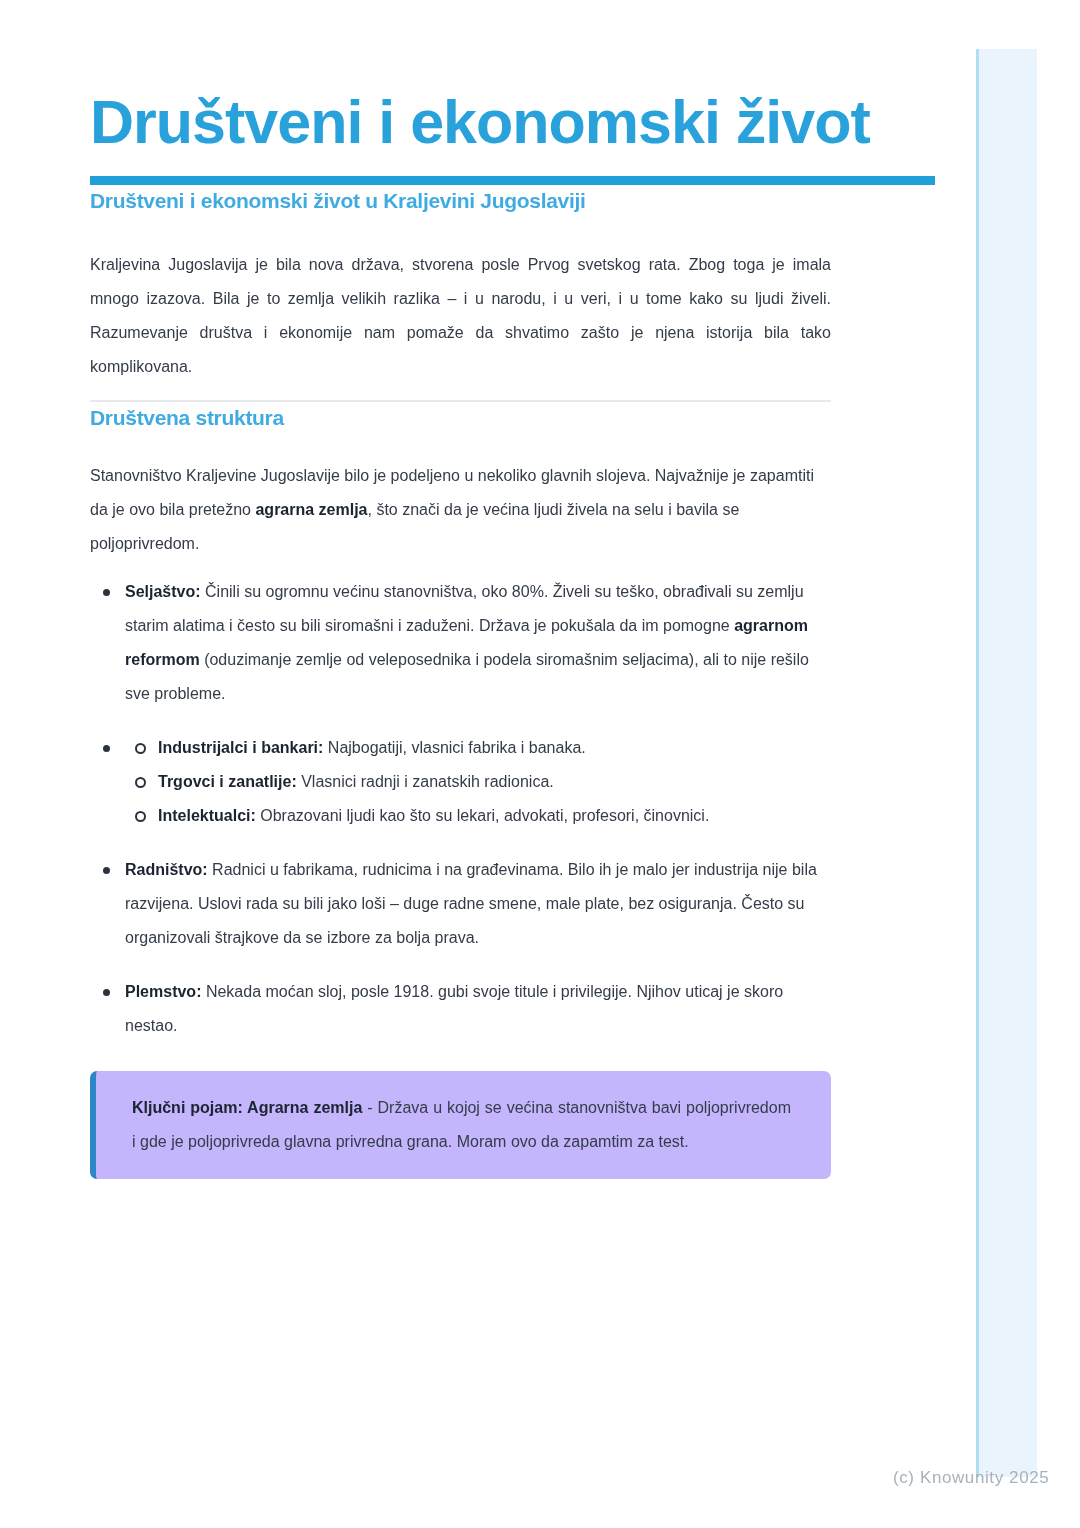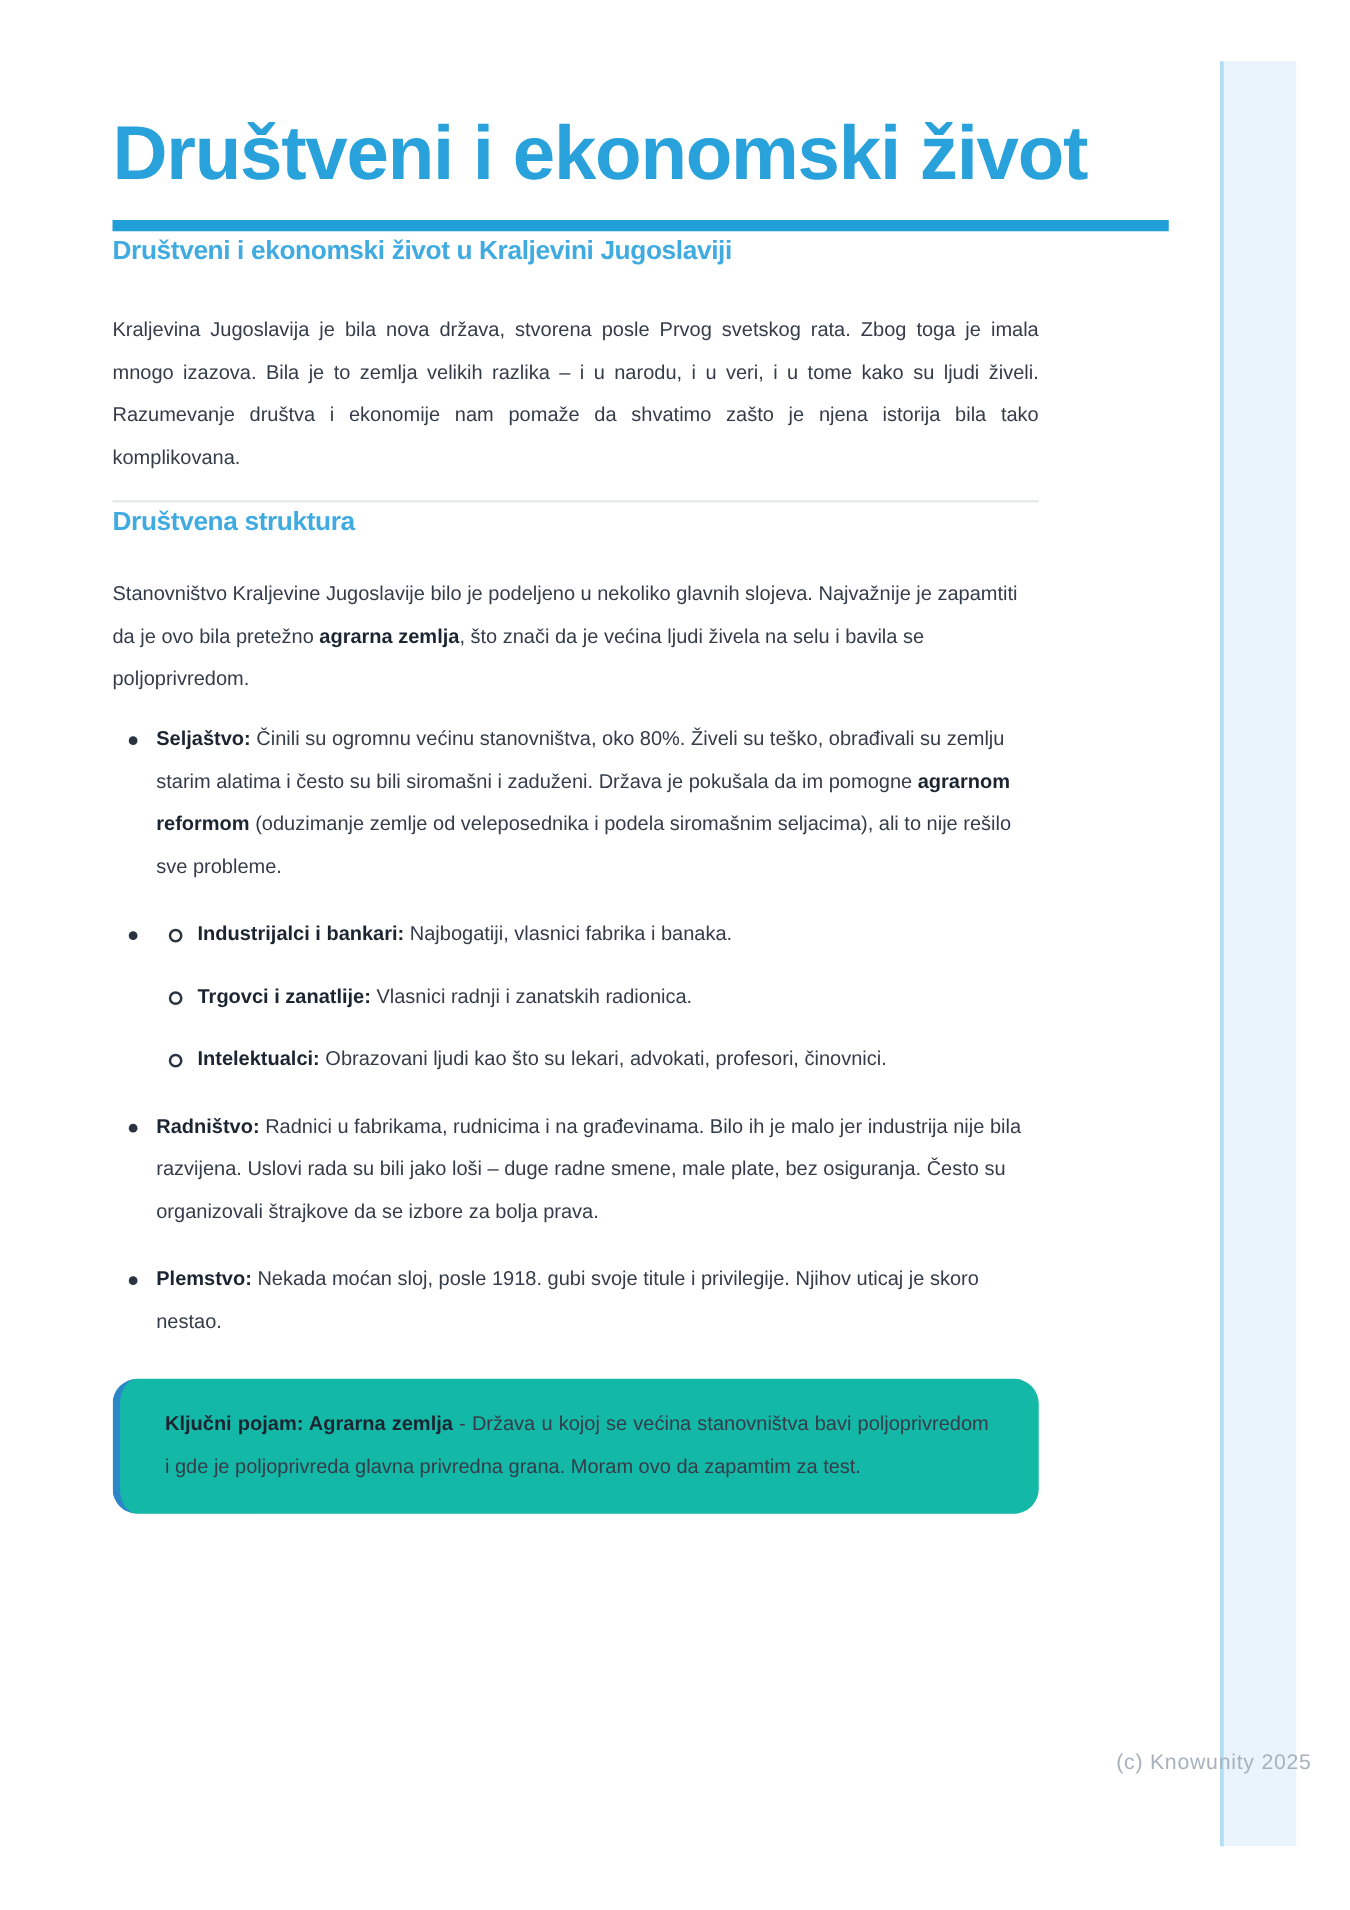--- a/index.html
+++ b/index.html
@@ -14,21 +14,21 @@
   .side-strip {
     position: absolute;
     left: 976px; top: 49px;
     width: 58px; height: 1428px;
     background: #e9f4fc;
     border-left: 3px solid #b2ddf2;
     z-index: 0;
   }
   .watermark {
     position: absolute;
-    left: 893px; top: 1400px;
+    left: 893px; top: 1468px;
     font-size: 17px;
     letter-spacing: 0.6px;
     color: #a7b2bc;
     z-index: 2;
     white-space: nowrap;
   }
   .content {
     position: absolute;
     left: 90px; top: 96px;
     width: 741px;
@@ -89,34 +89,34 @@
   }
   ul.sub-bullets {
     list-style: none;
     margin: 8px 0 0 0;
     padding: 0;
   }
   ul.sub-bullets > li {
     position: relative;
     padding-left: 33px;
   }
-  ul.sub-bullets > li + li { margin-top: 16px; }
+  ul.sub-bullets > li + li { margin-top: 0; }
   ul.sub-bullets > li > .ring {
     position: absolute;
     left: 10px; top: 12px;
     width: 7px; height: 7px;
     border-radius: 50%;
     border: 2px solid #2a3340;
     background: transparent;
   }
   .callout {
     margin-top: 28px;
-    background: #14b8a6;
+    background: #c4b5fd;
     border-left: 6px solid #2c87c9;
-    border-radius: 20px;
+    border-radius: 7px;
     padding: 20px 40px 20px 36px;
   }
 </style>
 </head>
 <body>
 
 <div class="side-strip"></div>
 <div class="watermark">(c) Knowunity 2025</div>
 
 <main class="content">

